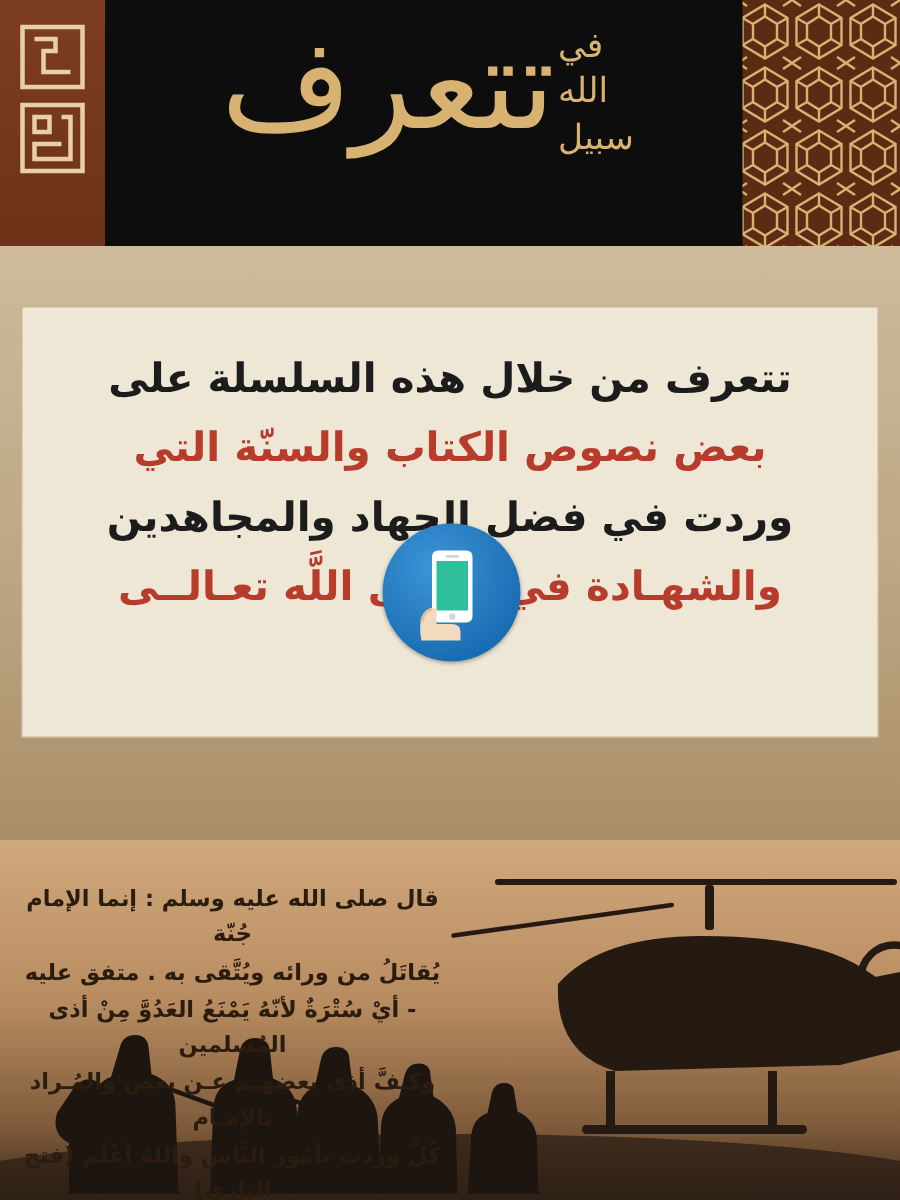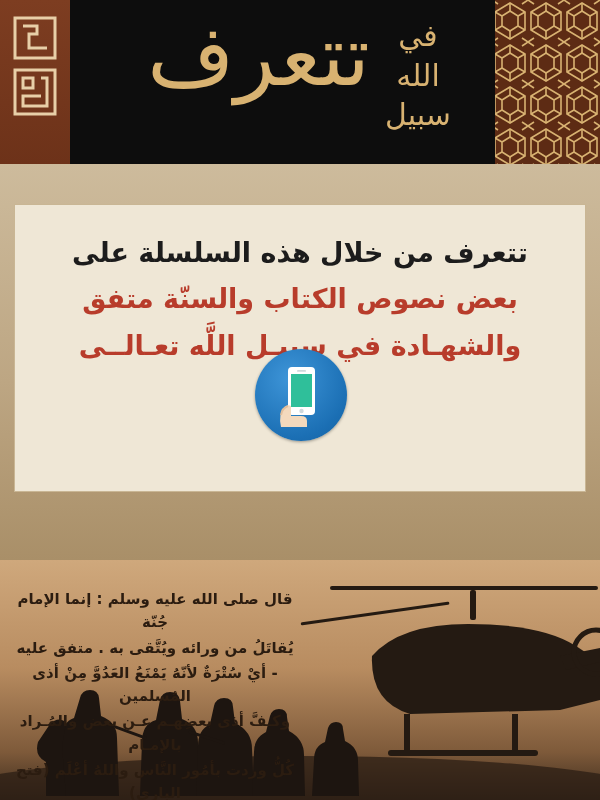--- a/index.html
+++ b/index.html
@@ -92,24 +92,24 @@
     font-family: "DejaVu Sans", sans-serif;
     direction: rtl;
     white-space: nowrap;
     letter-spacing: -2px;
   }
   .title-stack {
     position: absolute;
     right: 28px;
     top: 16px;
     width: 92px;
-    text-align: center;
+    text-align: left;
     direction: rtl;
     color: #d8b271;
-    font-size: 30px;
+    font-size: 23px;
     line-height: 1.32;
     font-family: "DejaVu Sans", sans-serif;
   }
 
   
   .body-area {
     position: absolute;
     left: 0; top: 164px;
     width: 600px; height: 396px;
     background: linear-gradient(180deg,#cdbb9c 0%, #bda683 55%, #a98f68 100%);
@@ -224,21 +224,22 @@
         </div>
       </div>
 
     </div>
   </div>
 
   <div class="body-area">
     <div class="panel">
       <div class="panel-text">
         <div>تتعرف من خلال هذه السلسلة على</div>
-        <div class="em">بعض نصوص الكتاب والسنّة متفق</div>
+        <div class="em">بعض نصوص الكتاب والسنّة التي</div>
+        <div>وردت في فضل الجهاد والمجاهدين</div>
         <div class="em">والشهـادة في سبيـل اللَّه تعـالــى</div>
       </div>
     </div>
   </div>
 
   <div class="phone-badge">
     <svg width="92" height="92" viewBox="0 0 92 92" aria-hidden="true">
       <rect x="33" y="18" width="27" height="48" rx="4" fill="#ffffff"></rect>
       <rect x="36" y="25" width="21" height="33" fill="#2fbf9a"></rect>
       <circle cx="46.5" cy="62" r="2.2" fill="#cfd8dc"></circle>

